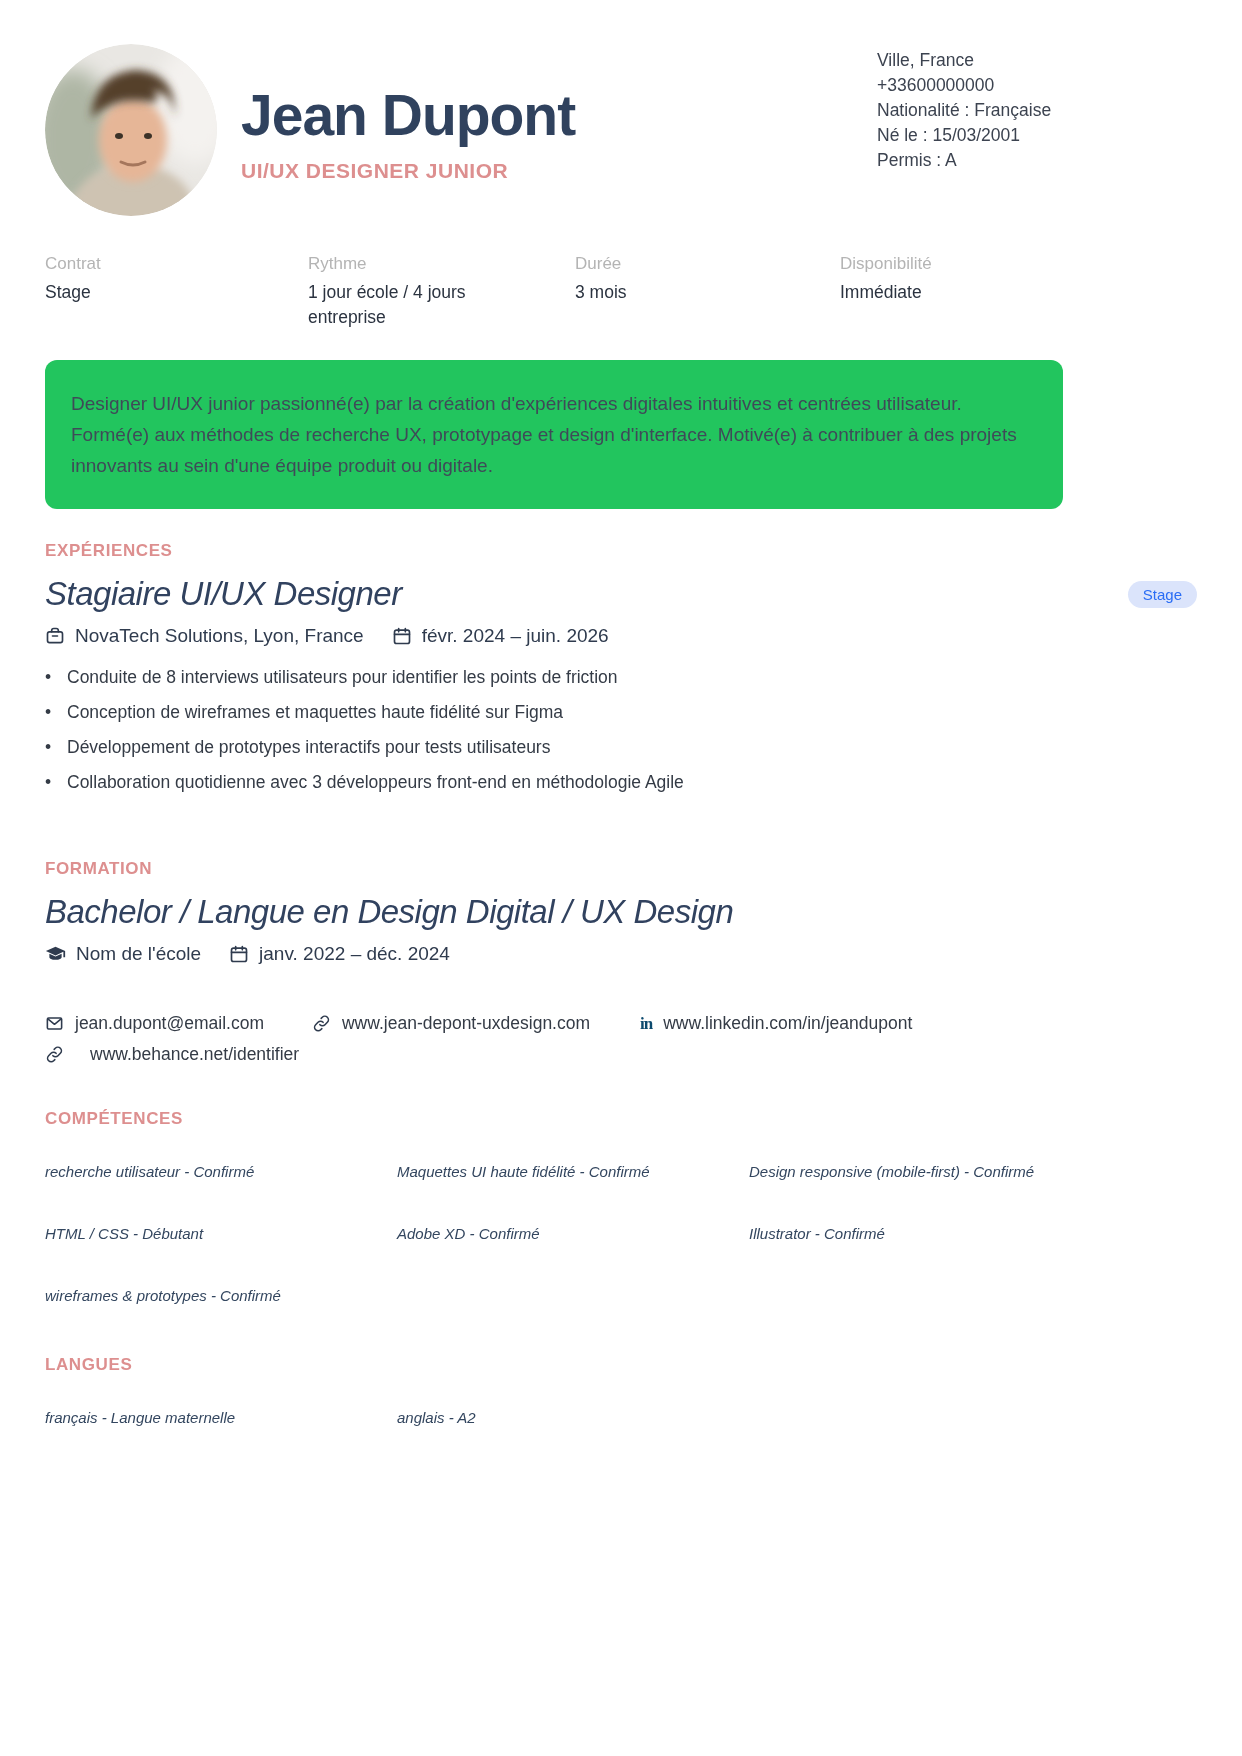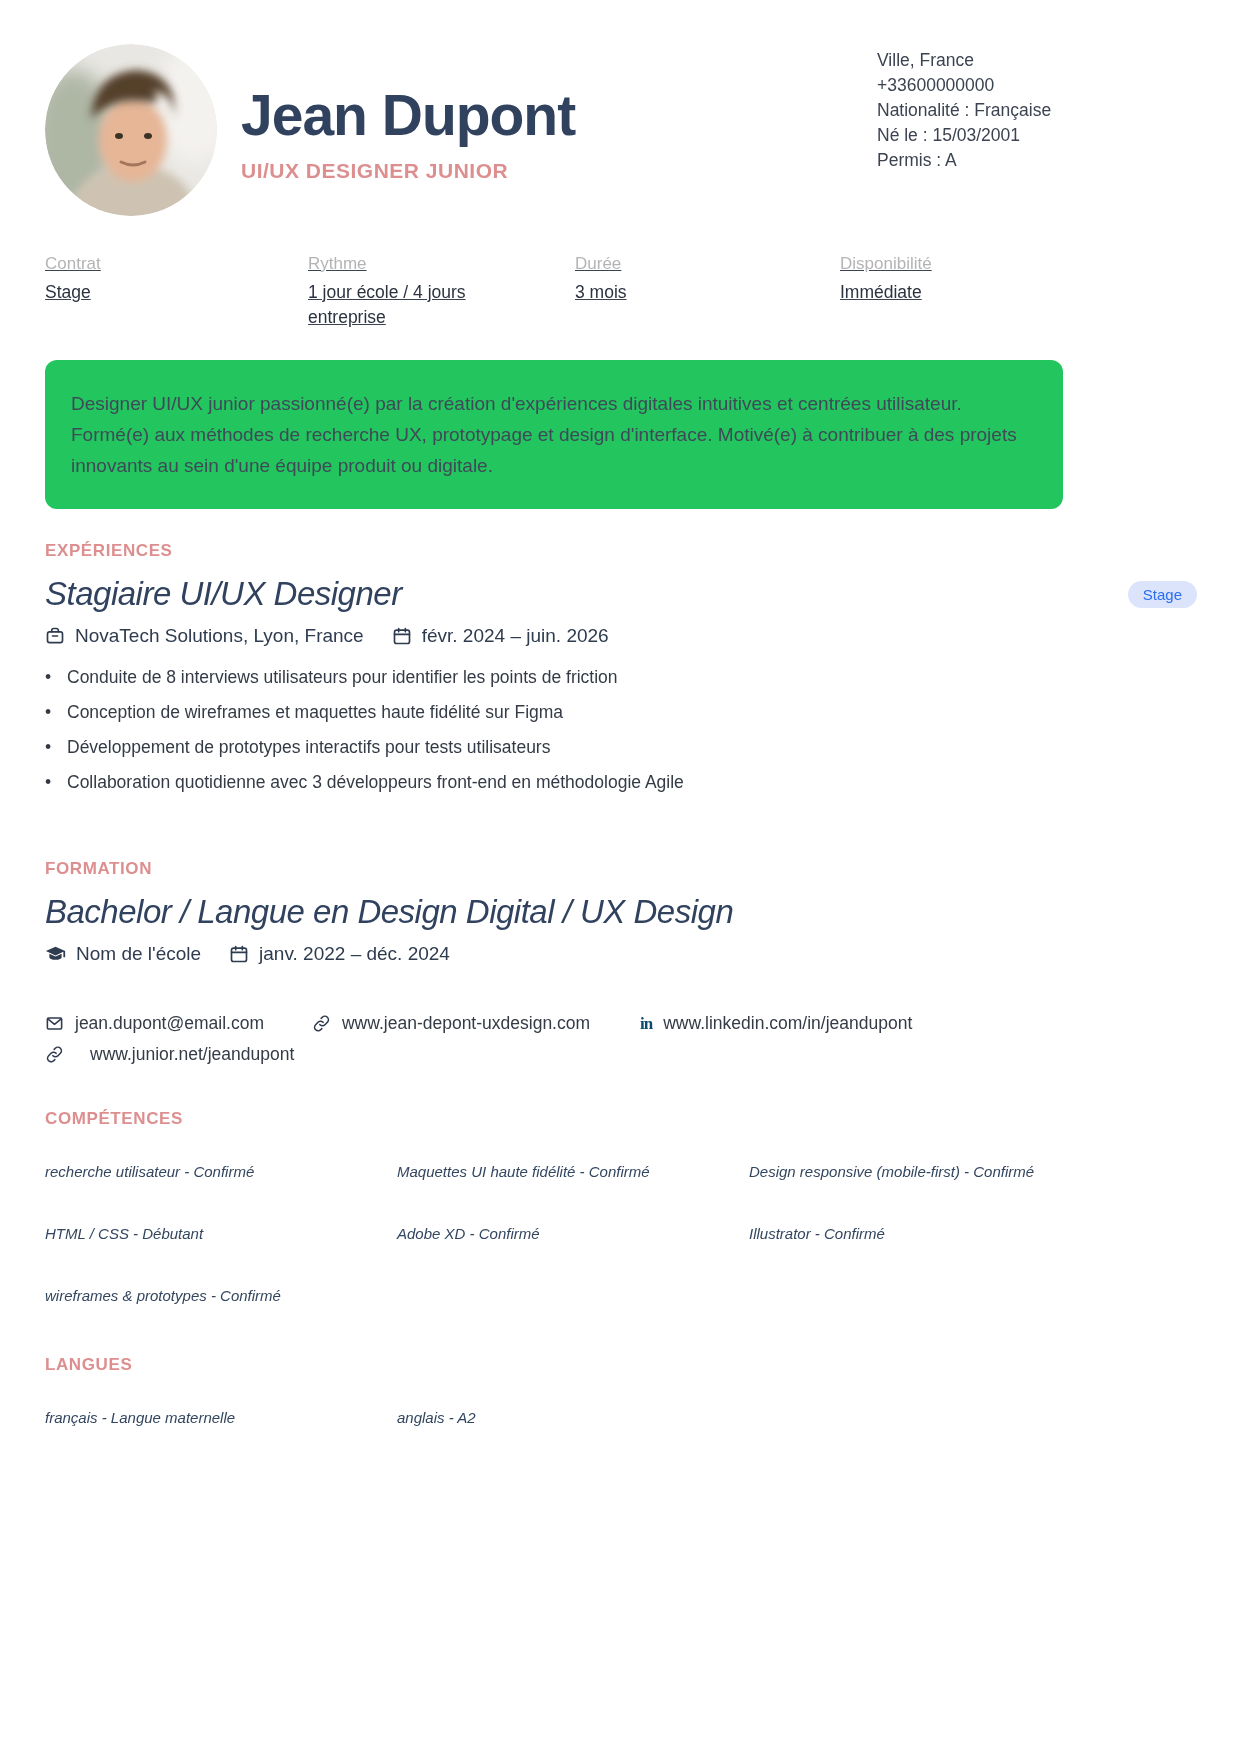--- a/index.html
+++ b/index.html
@@ -27,21 +27,21 @@
   .job-subtitle {
     margin-top: 12px; font-size: 21px; font-weight: bold;
     color: #dd8f8f; letter-spacing: 0.5px;
   }
   .contact-block {
     margin-left: auto; padding-top: 4px; width: 320px;
     font-size: 17.5px; line-height: 25px; color: #3c4350;
   }
 
   
-  .info-row { display: flex; margin-top: 38px; text-decoration: underline; }
+  .info-row { display: flex; margin-top: 38px; }
   .info-col { }
   .info-col:nth-child(1) { width: 263px; }
   .info-col:nth-child(2) { width: 267px; }
   .info-col:nth-child(3) { width: 265px; }
   .info-label { font-size: 17px; color: #b4b4b4; }
   .info-value { margin-top: 6px; font-size: 17.5px; color: #2b3340; line-height: 25px; }
   .info-value.narrow { max-width: 175px; }
 
   
   .summary-box {
@@ -276,21 +276,21 @@
       </div>
     </div>
     <div class="links-row links-row-2">
       <div class="link-item">
         <span class="ic">
           <svg width="19" height="19" viewBox="0 0 24 24" fill="none" stroke="#2f3b4e" stroke-width="2" stroke-linecap="round" stroke-linejoin="round">
               <path d="M10 13.5a4.5 4.5 0 0 0 6.4 0l3-3a4.5 4.5 0 1 0-6.4-6.4L11.6 5.5"></path>
               <path d="M14 10.5a4.5 4.5 0 0 0-6.4 0l-3 3a4.5 4.5 0 1 0 6.4 6.4l1.4-1.4"></path>
             </svg>
         </span>
-        <span>www.junior.net/jeandupont</span>
+        <span>www.behance.net/identifier</span>
       </div>
     </div>
   </div>
 
   <div class="sec-comp">
     <div class="section-heading">COMPÉTENCES</div>
     <div class="grid3">
       <div class="skill">recherche utilisateur - Confirmé</div>
       <div class="skill">Maquettes UI haute fidélité - Confirmé</div>
       <div class="skill">Design responsive (mobile-first) - Confirmé</div>

